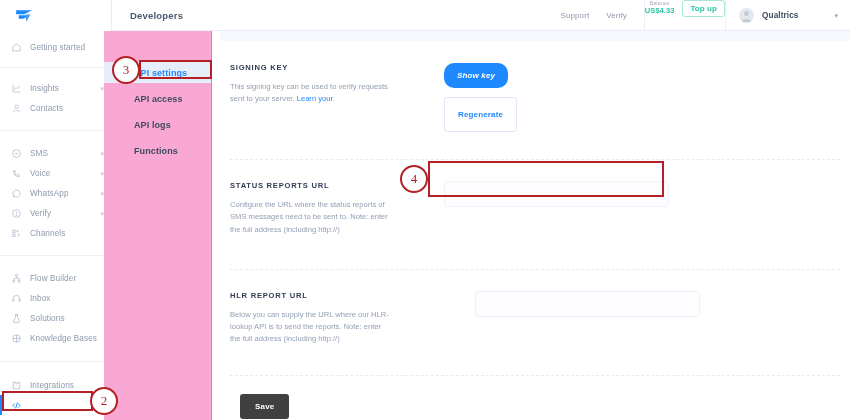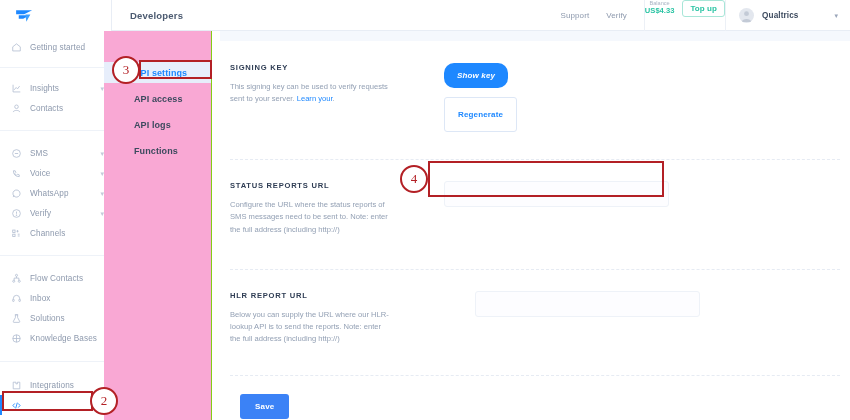--- a/index.html
+++ b/index.html
@@ -155,21 +155,21 @@
     background: #fdfdff; font-size: 8px; color: #3c4a5e;
     padding: 0 8px; outline: none;
     font-family: "Liberation Sans", sans-serif;
   }
   .divider {
     height: 0; border-top: 1px dashed #e6ebf3;
     margin: 0 10px;
   }
   #save-row { padding: 18px 0 0 20px; }
   #save-btn {
-    background: #3b82f6; color: #ffffff; font-size: 8px; font-weight: bold;
+    background: #404040; color: #ffffff; font-size: 8px; font-weight: bold;
     border: none; border-radius: 3px; padding: 8px 15px; letter-spacing: .2px;
   }
 
   
   .anno-rect {
     position: absolute; border: 2.5px solid #b32025;
     pointer-events: none; z-index: 40;
   }
   .anno-circle {
     position: absolute; z-index: 50;
@@ -294,21 +294,21 @@
     <div class="nav-group">
       <div class="nav-item">
         <span class="nav-ico">
           <svg width="11" height="11" viewBox="0 0 16 16" fill="none" stroke="currentColor" stroke-width="1.2">
             <circle cx="8" cy="3.4" r="1.5"></circle>
               <circle cx="4" cy="12" r="1.5"></circle>
               <circle cx="12" cy="12" r="1.5"></circle>
             <path d="M8 5 v2.4 M8 7.4 H4.6 V10.5 M8 7.4 h3.4 V10.5"></path>
           </svg>
         </span>
-        <span class="nav-lb">Flow Contacts</span>
+        <span class="nav-lb">Flow Builder</span>
       </div>
       <div class="nav-item">
         <span class="nav-ico">
           <svg width="11" height="11" viewBox="0 0 16 16" fill="none" stroke="currentColor" stroke-width="1.2">
             <path d="M3.4 9.5 V8 a4.6 4.6 0 0 1 9.2 0 v1.5"></path>
             <rect x="2.4" y="9" width="2.2" height="3.4" rx="1"></rect>
               <rect x="11.4" y="9" width="2.2" height="3.4" rx="1"></rect>
           </svg>
         </span>
         <span class="nav-lb">Inbox</span>

